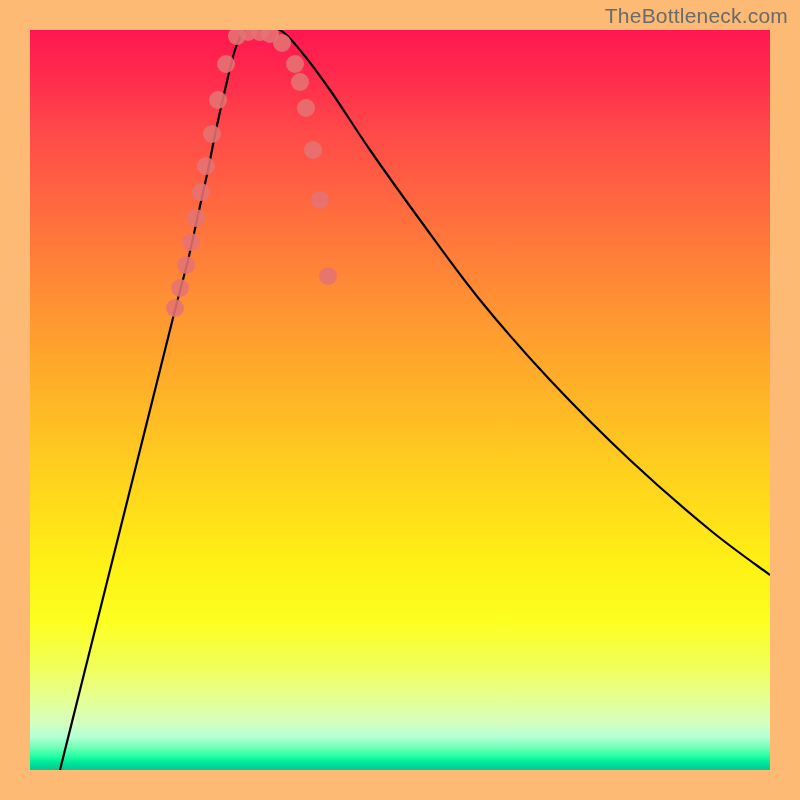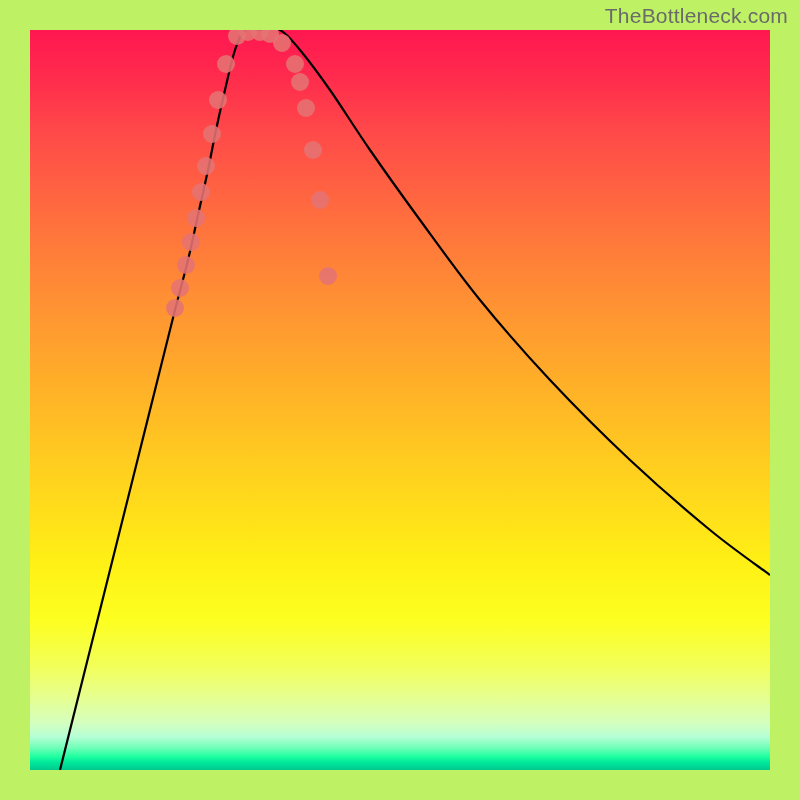--- a/index.html
+++ b/index.html
@@ -7,21 +7,21 @@
     padding: 0;
     width: 800px;
     height: 800px;
     overflow: hidden;
     background: #000;
     font-family: Arial, Helvetica, sans-serif;
   }
   .frame {
     position: absolute;
     inset: 0;
-    background: #bef264;
+    background: #fdba74;
   }
   .plot {
     position: absolute;
     left: 30px;
     top: 30px;
     width: 740px;
     height: 740px;
     overflow: hidden;
     background: linear-gradient(to bottom,
       #ff1750 0%,

